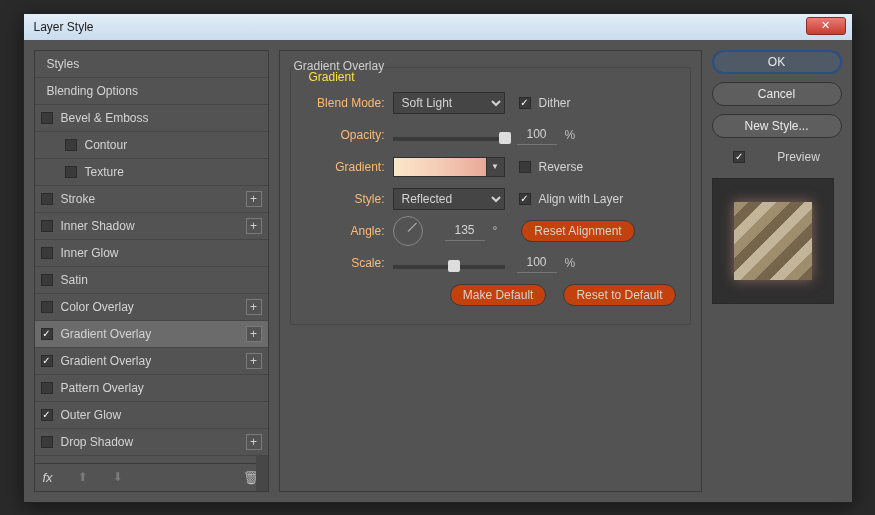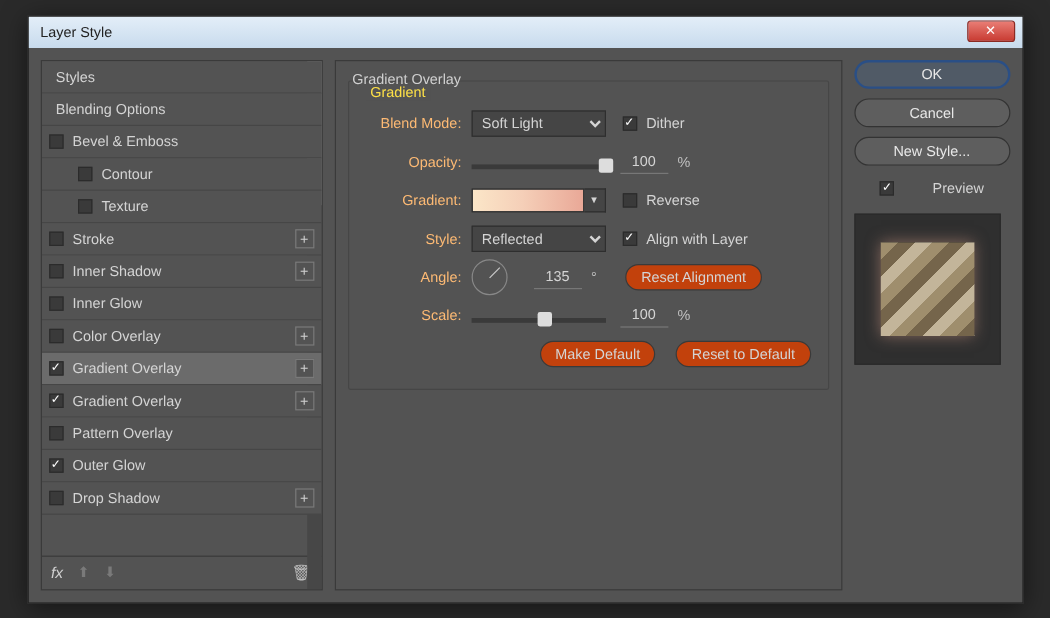--- a/index.html
+++ b/index.html
@@ -12,21 +12,21 @@
 .sidebar{width:235px;border:1px solid #3a3a3a;background:#535353;display:flex;flex-direction:column;position:relative}
 .sidebar-list{flex:1;overflow:hidden}
 .sidebar-item{height:27px;display:flex;align-items:center;padding:0 6px;border-bottom:1px solid #464646;cursor:default;position:relative}
 .sidebar-item.head{background:#535353;color:#d8d8d8;font-weight:normal;padding-left:12px}
 .sidebar-item.opt{background:#535353}
 .sidebar-item.indent{padding-left:30px}
 .sidebar-item.selected{background:#6b6b6b}
 .chk{width:12px;height:12px;border:1px solid #2b2b2b;background:#3a3a3a;margin-right:8px;display:inline-flex;align-items:center;justify-content:center}
 .chk.on::after{content:"✓";font-size:10px;color:#fff;line-height:1}
 .plus{position:absolute;right:6px;width:16px;height:16px;border:1px solid #7a7a7a;display:flex;align-items:center;justify-content:center;font-size:12px;color:#d0d0d0;background:#535353}
-.sidebar-footer{height:28px;border-top:1px solid #3a3a3a;display:flex;align-items:center;padding:0 8px;gap:12px}
+.sidebar-footer{height:28px;border-top:1px solid #3a3a3a;display:flex;align-items:center;padding:0 8px;gap:25px}
 .fx{font-style:italic;color:#d0d0d0;font-size:13px}
 .arrow{color:#7a7a7a;font-size:12px}
 .trash{margin-left:auto;color:#bdbdbd;font-size:13px}
 .scrollbar{position:absolute;right:0;top:0;width:12px;height:100%;background:#474747}
 .scrollbar-thumb{position:absolute;top:0;width:12px;height:120px;background:#6a6a6a}
 .center{flex:1;border:1px solid #3a3a3a;padding:8px 10px;position:relative}
 .section-title{color:#d0d0d0;font-size:12px;margin-bottom:2px;margin-left:4px}
 .fieldset{border:1px solid #464646;border-radius:2px;padding:10px 14px 18px 14px;margin-top:-8px}
 .legend{position:relative;top:-8px;background:#535353;padding:0 4px;color:#fde047}
 .row{display:flex;align-items:center;margin-bottom:10px;height:22px}
@@ -92,20 +92,24 @@
               <span class="chk"></span>
               <span>Inner Shadow</span>
               <span class="plus">+</span>
             </div>
             <div class="sidebar-item opt">
               <span class="chk"></span>
               <span>Inner Glow</span>
             </div>
             <div class="sidebar-item opt">
               <span class="chk"></span>
+              <span>Satin</span>
+            </div>
+            <div class="sidebar-item opt">
+              <span class="chk"></span>
               <span>Color Overlay</span>
               <span class="plus">+</span>
             </div>
             <div class="sidebar-item opt selected">
               <span class="chk on"></span>
               <span>Gradient Overlay</span>
               <span class="plus">+</span>
             </div>
             <div class="sidebar-item opt">
               <span class="chk on"></span>

